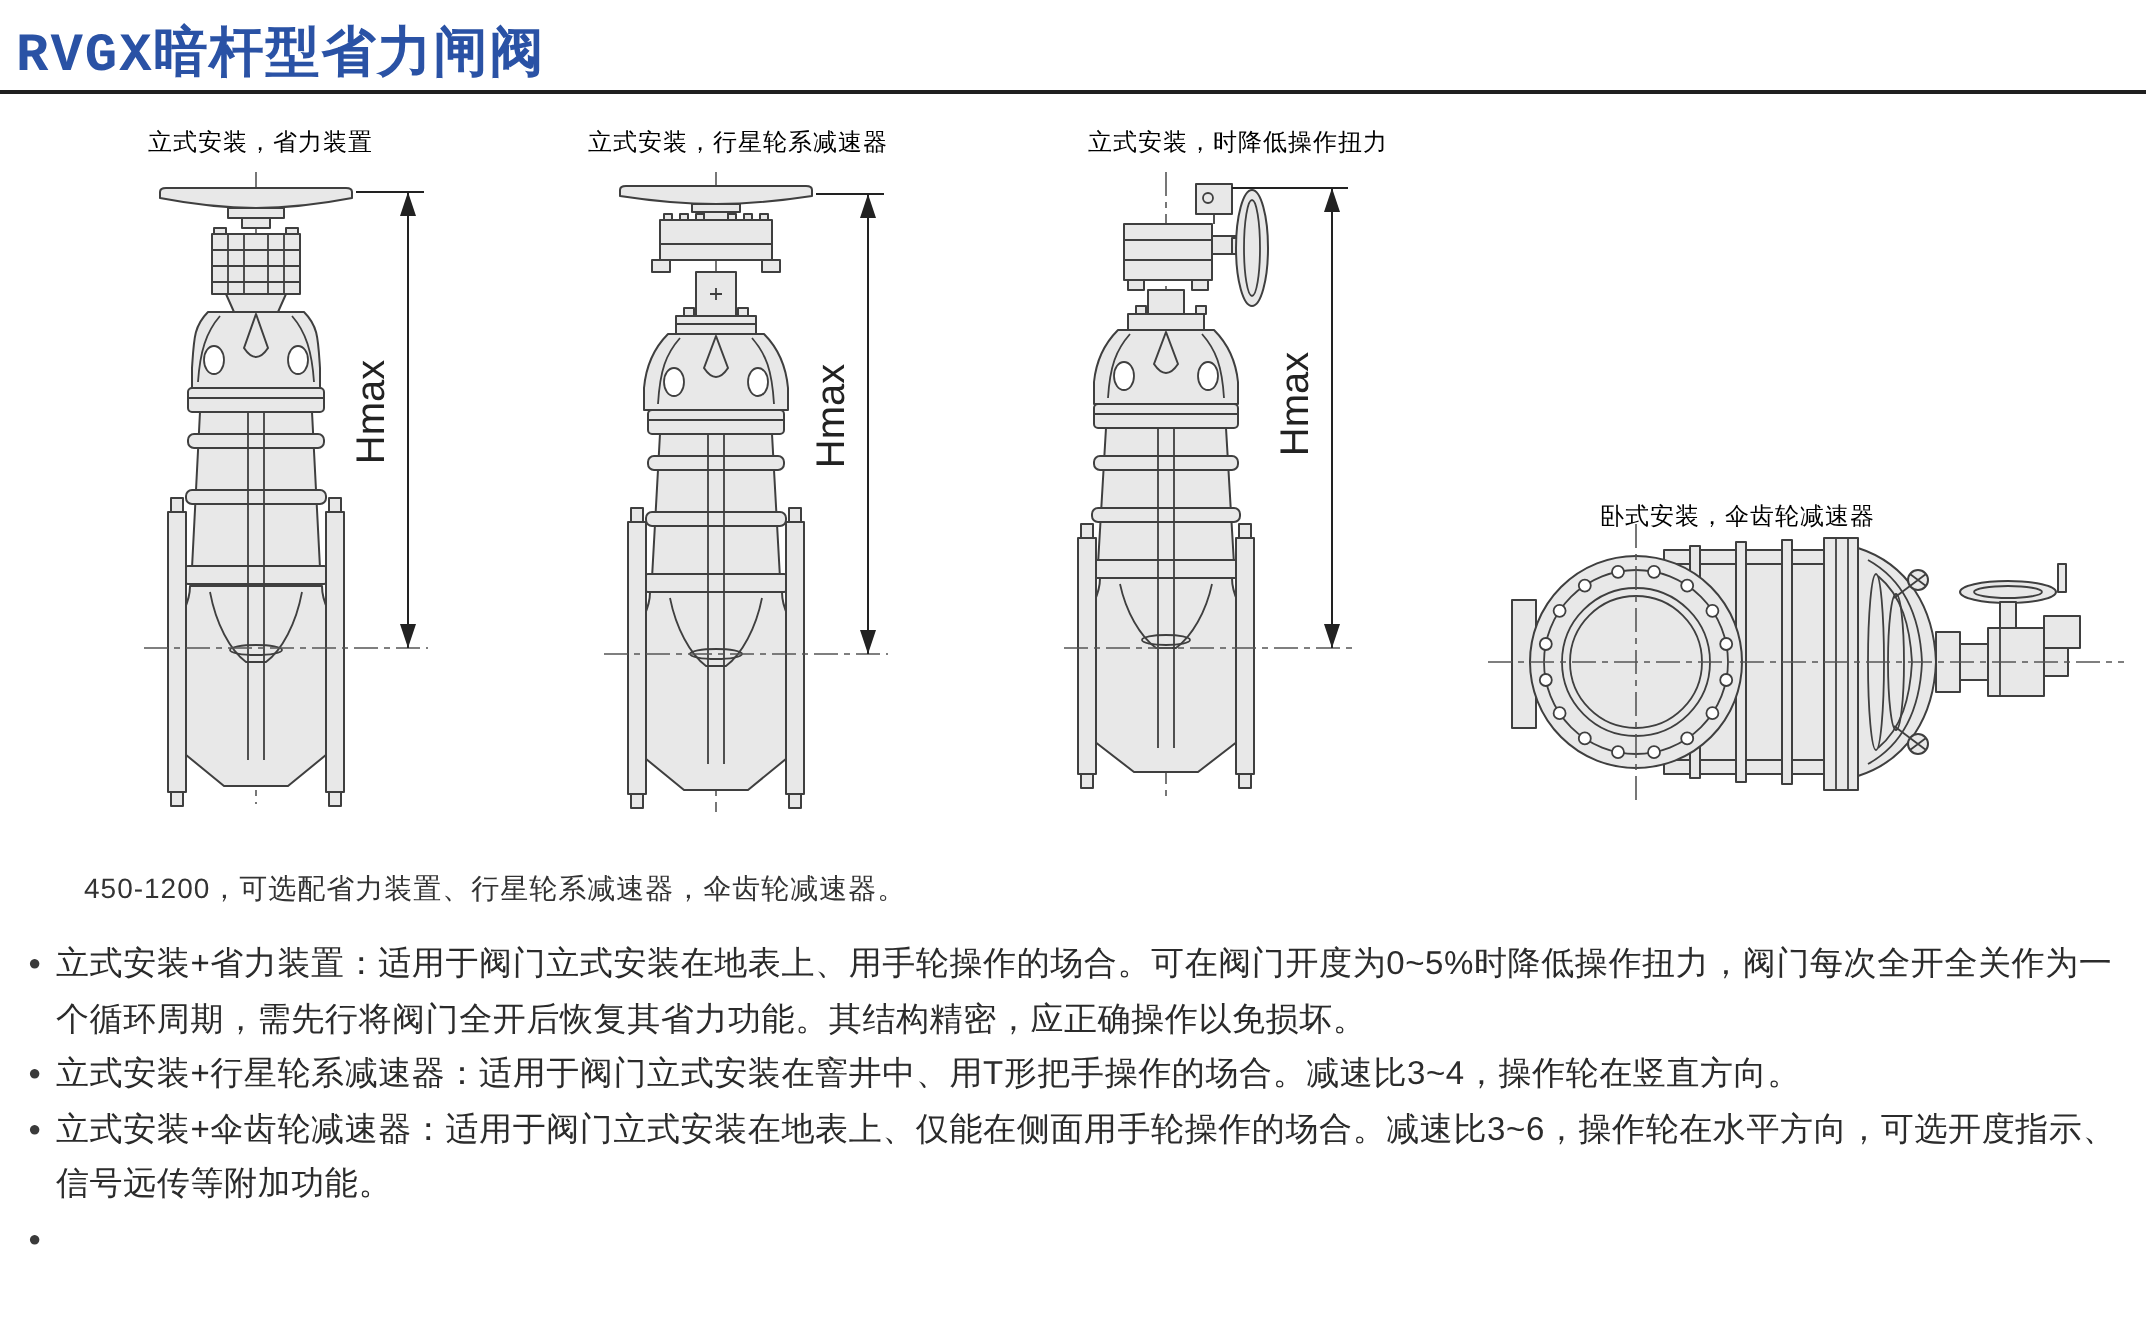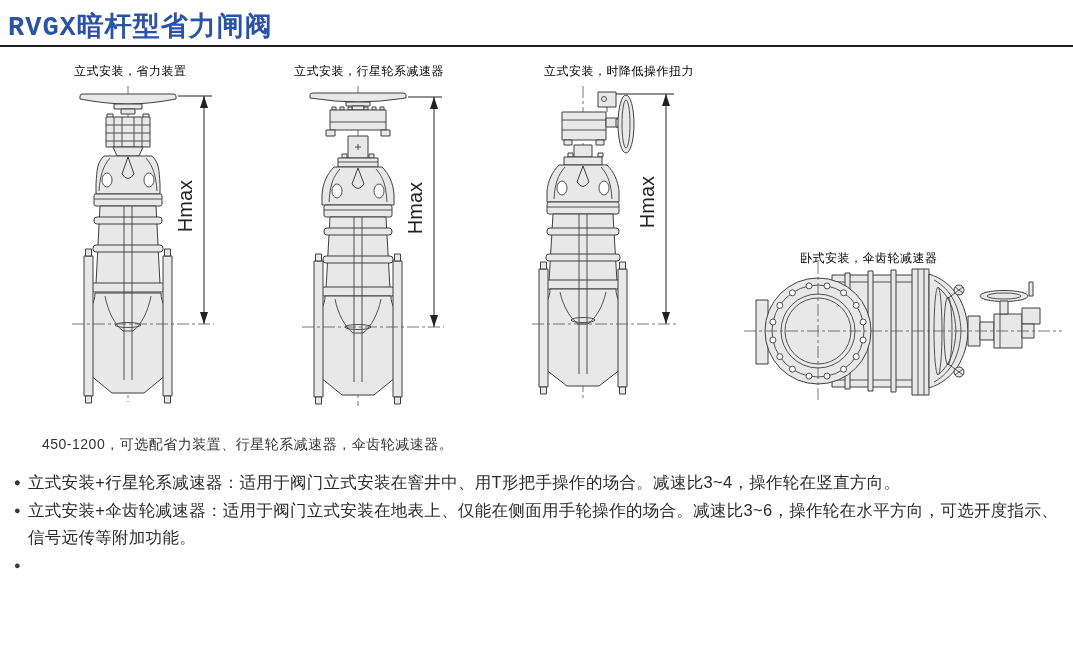--- a/index.html
+++ b/index.html
@@ -266,20 +266,21 @@
 
   <line class="cl" x1="2" y1="75" x2="320" y2="75"></line>
   <line class="cl" x1="76" y1="6" x2="76" y2="146"></line>
 </svg>
 
 <div class="intro">450-1200，可选配省力装置、行星轮系减速器，伞齿轮减速器。</div>
 
 <div class="bullets">
   <div class="bullet-item">
     <span class="dot">●</span>
+    <span>立式安装+省力装置：适用于阀门立式安装在地表上、用手轮操作的场合。可在阀门开度为0~5%时降低操作扭力，阀门每次全开全关作为一个循环周期，需先行将阀门全开后恢复其省力功能。其结构精密，应正确操作以免损坏。</span>
   </div>
   <div class="bullet-item">
     <span class="dot">●</span>
     <span>立式安装+行星轮系减速器：适用于阀门立式安装在窨井中、用T形把手操作的场合。减速比3~4，操作轮在竖直方向。</span>
   </div>
   <div class="bullet-item">
     <span class="dot">●</span>
     <span>立式安装+伞齿轮减速器：适用于阀门立式安装在地表上、仅能在侧面用手轮操作的场合。减速比3~6，操作轮在水平方向，可选开度指示、信号远传等附加功能。</span>
   </div>
   <div class="bullet-item">

